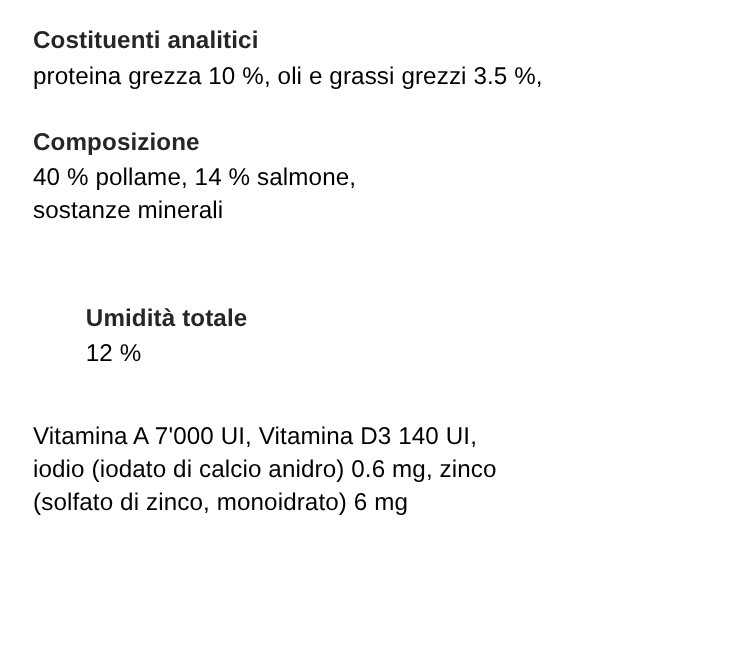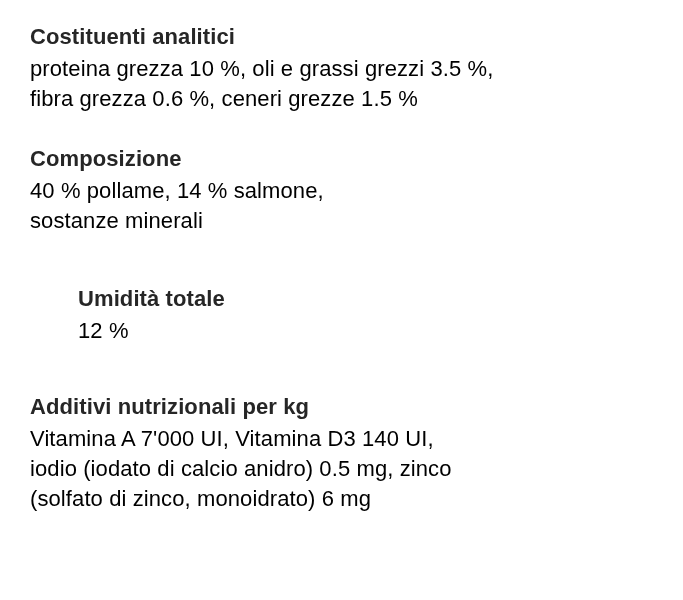--- a/index.html
+++ b/index.html
@@ -37,45 +37,43 @@
   }
   .line {
     font-size: 22px;
     font-weight: normal;
     line-height: 30px;
     letter-spacing: 0.1px;
     color: #000000;
     white-space: pre-wrap;
   }
   .gap-small { margin-bottom: 30px; }
-  .gap-mid { margin-bottom: 48px; }
+  .gap-mid { margin-bottom: 68px; }
   .gap-large { margin-bottom: 46px; margin-left: 48px; }
 </style>
 </head>
 <body>
 
 <div class="page">
 
   <div class="block gap-small">
     <div class="heading">Costituenti analitici</div>
     <div class="line">proteina grezza 10 %, oli e grassi grezzi 3.5 %,</div>
-    <div class="line">fibra grezza 0.6 %, ceneri grezze 1.5 %</div>
   </div>
 
   <div class="block gap-mid">
     <div class="heading">Composizione</div>
     <div class="line">40 % pollame, 14 % salmone,</div>
     <div class="line">sostanze minerali</div>
   </div>
 
   <div class="block gap-large">
     <div class="heading">Umidità totale</div>
     <div class="line">12 %</div>
   </div>
 
   <div class="block">
-    <div class="heading">Additivi nutrizionali per kg</div>
     <div class="line">Vitamina A 7'000 UI, Vitamina D3 140 UI,</div>
-    <div class="line">iodio (iodato di calcio anidro) 0.5 mg, zinco</div>
+    <div class="line">iodio (iodato di calcio anidro) 0.6 mg, zinco</div>
     <div class="line">(solfato di zinco, monoidrato) 6 mg</div>
   </div>
 
 </div>
 
 </body></html>

